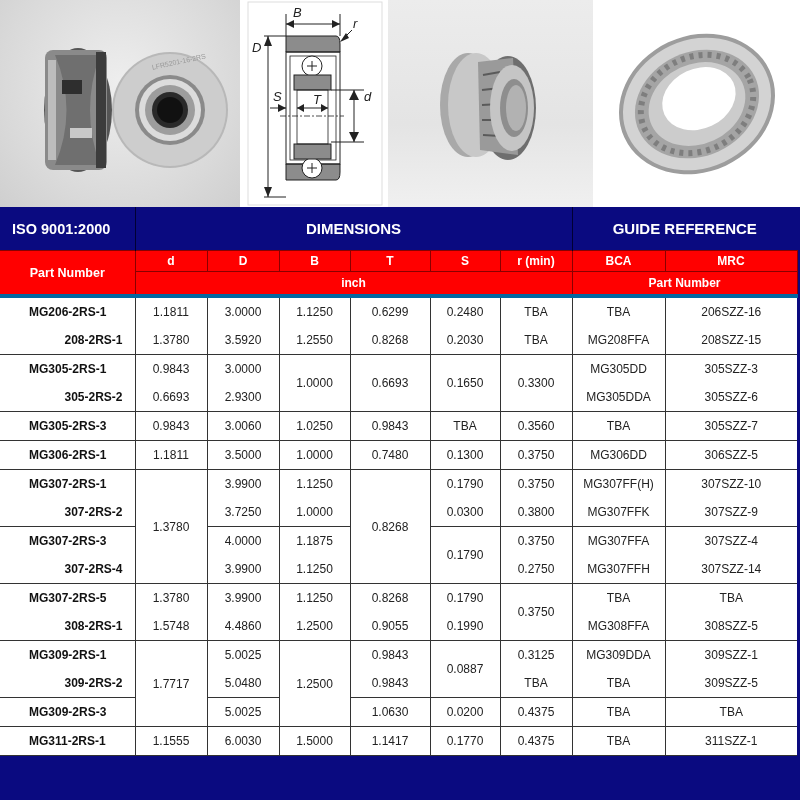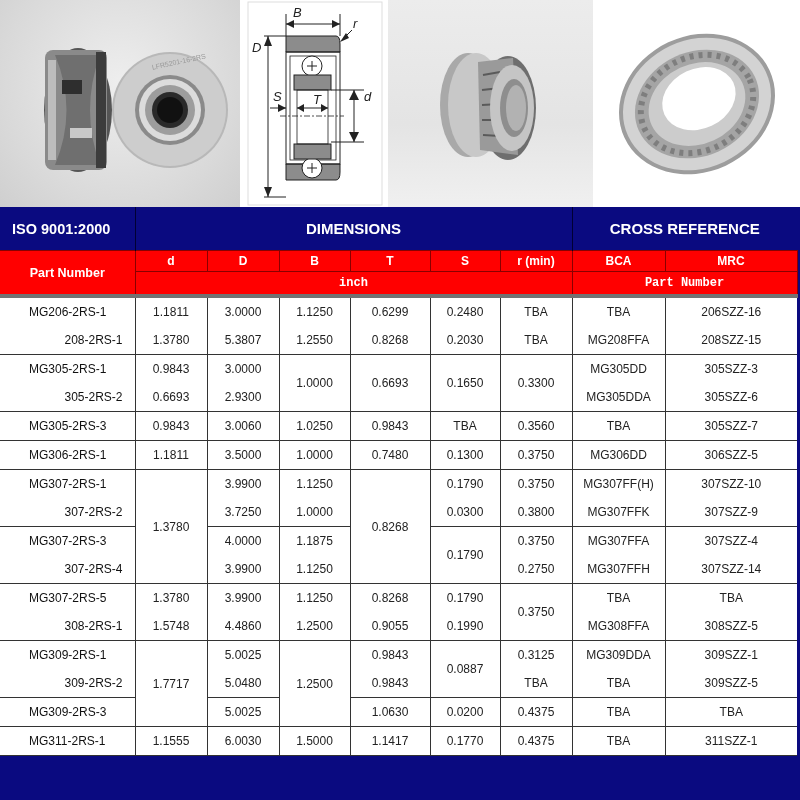--- a/index.html
+++ b/index.html
@@ -13,23 +13,23 @@
   .photo svg { position:absolute; left:0; top:0; }
 
   .sheet { position:absolute; left:0; top:207px; width:800px; height:593px; background:#0a0a80; }
   table.spec { position:absolute; left:0; top:0; width:797px; border-collapse:collapse; table-layout:fixed; }
   table.spec td, table.spec th { padding:0; text-align:center; overflow:hidden; white-space:nowrap; }
   .h-blue th { height:43px; color:#ffffff; font-weight:bold; font-size:15px; background:#0a0a80; border-right:1.5px solid #000033; }
   .h-blue th.iso { text-align:left; padding-left:12px; font-size:14.5px; }
   .h-red th { background:#ff0000; color:#ffffff; font-weight:bold; font-size:12px; height:20px; border:1px solid #8a0000; }
   .h-red th.pn { font-size:12.5px; border-left:none; }
   .h-red2 th { background:#ff0000; color:#ffffff; font-weight:bold; font-size:12px; height:22px; border:1px solid #8a0000; }
-  .h-red2 { border-bottom:4px solid #737373;font-family:Liberation Mono, monospace; }
+  .h-red2 { border-bottom:4px solid #0369a1; }
   tbody td { background:#ffffff; color:#222222; font-size:12px; border:1px solid #333333; height:28px; }
-  tbody td.part { font-weight:normal; color:#111111; text-align:right; padding-right:12px; border-left:none; }
+  tbody td.part { font-weight:bold; color:#111111; text-align:right; padding-right:12px; border-left:none; }
   tbody td.part.mg { text-align:left; padding-left:29px; }
   tbody td:last-child { border-right:none; }
   .footer { position:absolute; left:0; top:551px; width:800px; height:42px; line-height:42px; text-align:center; color:#ffffff; font-weight:bold; font-size:15px; }
 </style>
 </head>
 <body>
 
 <div class="photos">
   <div class="photo p1">
     <svg width="240" height="207" viewBox="0 0 240 207">
@@ -146,21 +146,21 @@
       <col style="width:80px">
         <col style="width:70px">
         <col style="width:72px">
         <col style="width:93px">
         <col style="width:132px">
     </colgroup>
     <thead>
       <tr class="h-blue">
         <th class="iso">ISO 9001:2000</th>
         <th colspan="6">DIMENSIONS</th>
-        <th colspan="2" style="border-right:none">CROSS REFERENCE</th>
+        <th colspan="2" style="border-right:none">GUIDE REFERENCE</th>
       </tr>
       <tr class="h-red">
         <th class="pn" rowspan="2">Part Number</th>
         <th>d</th>
         <th>D</th>
         <th>B</th>
         <th>T</th>
         <th>S</th>
         <th>r (min)</th>
         <th>BCA</th>
@@ -180,21 +180,21 @@
         <td style="border-bottom:none">1.1250</td>
         <td style="border-bottom:none">0.6299</td>
         <td style="border-bottom:none">0.2480</td>
         <td style="border-bottom:none">TBA</td>
         <td style="border-bottom:none">TBA</td>
         <td style="border-bottom:none">206SZZ-16</td>
       </tr>
       <tr>
         <td class="part" style="border-top:none">208-2RS-1</td>
         <td style="border-top:none">1.3780</td>
-        <td style="border-top:none">5.3807</td>
+        <td style="border-top:none">3.5920</td>
         <td style="border-top:none">1.2550</td>
         <td style="border-top:none">0.8268</td>
         <td style="border-top:none">0.2030</td>
         <td style="border-top:none">TBA</td>
         <td style="border-top:none">MG208FFA</td>
         <td style="border-top:none">208SZZ-15</td>
       </tr>
 
       <tr>
         <td class="part mg" style="border-bottom:none">MG305-2RS-1</td>

